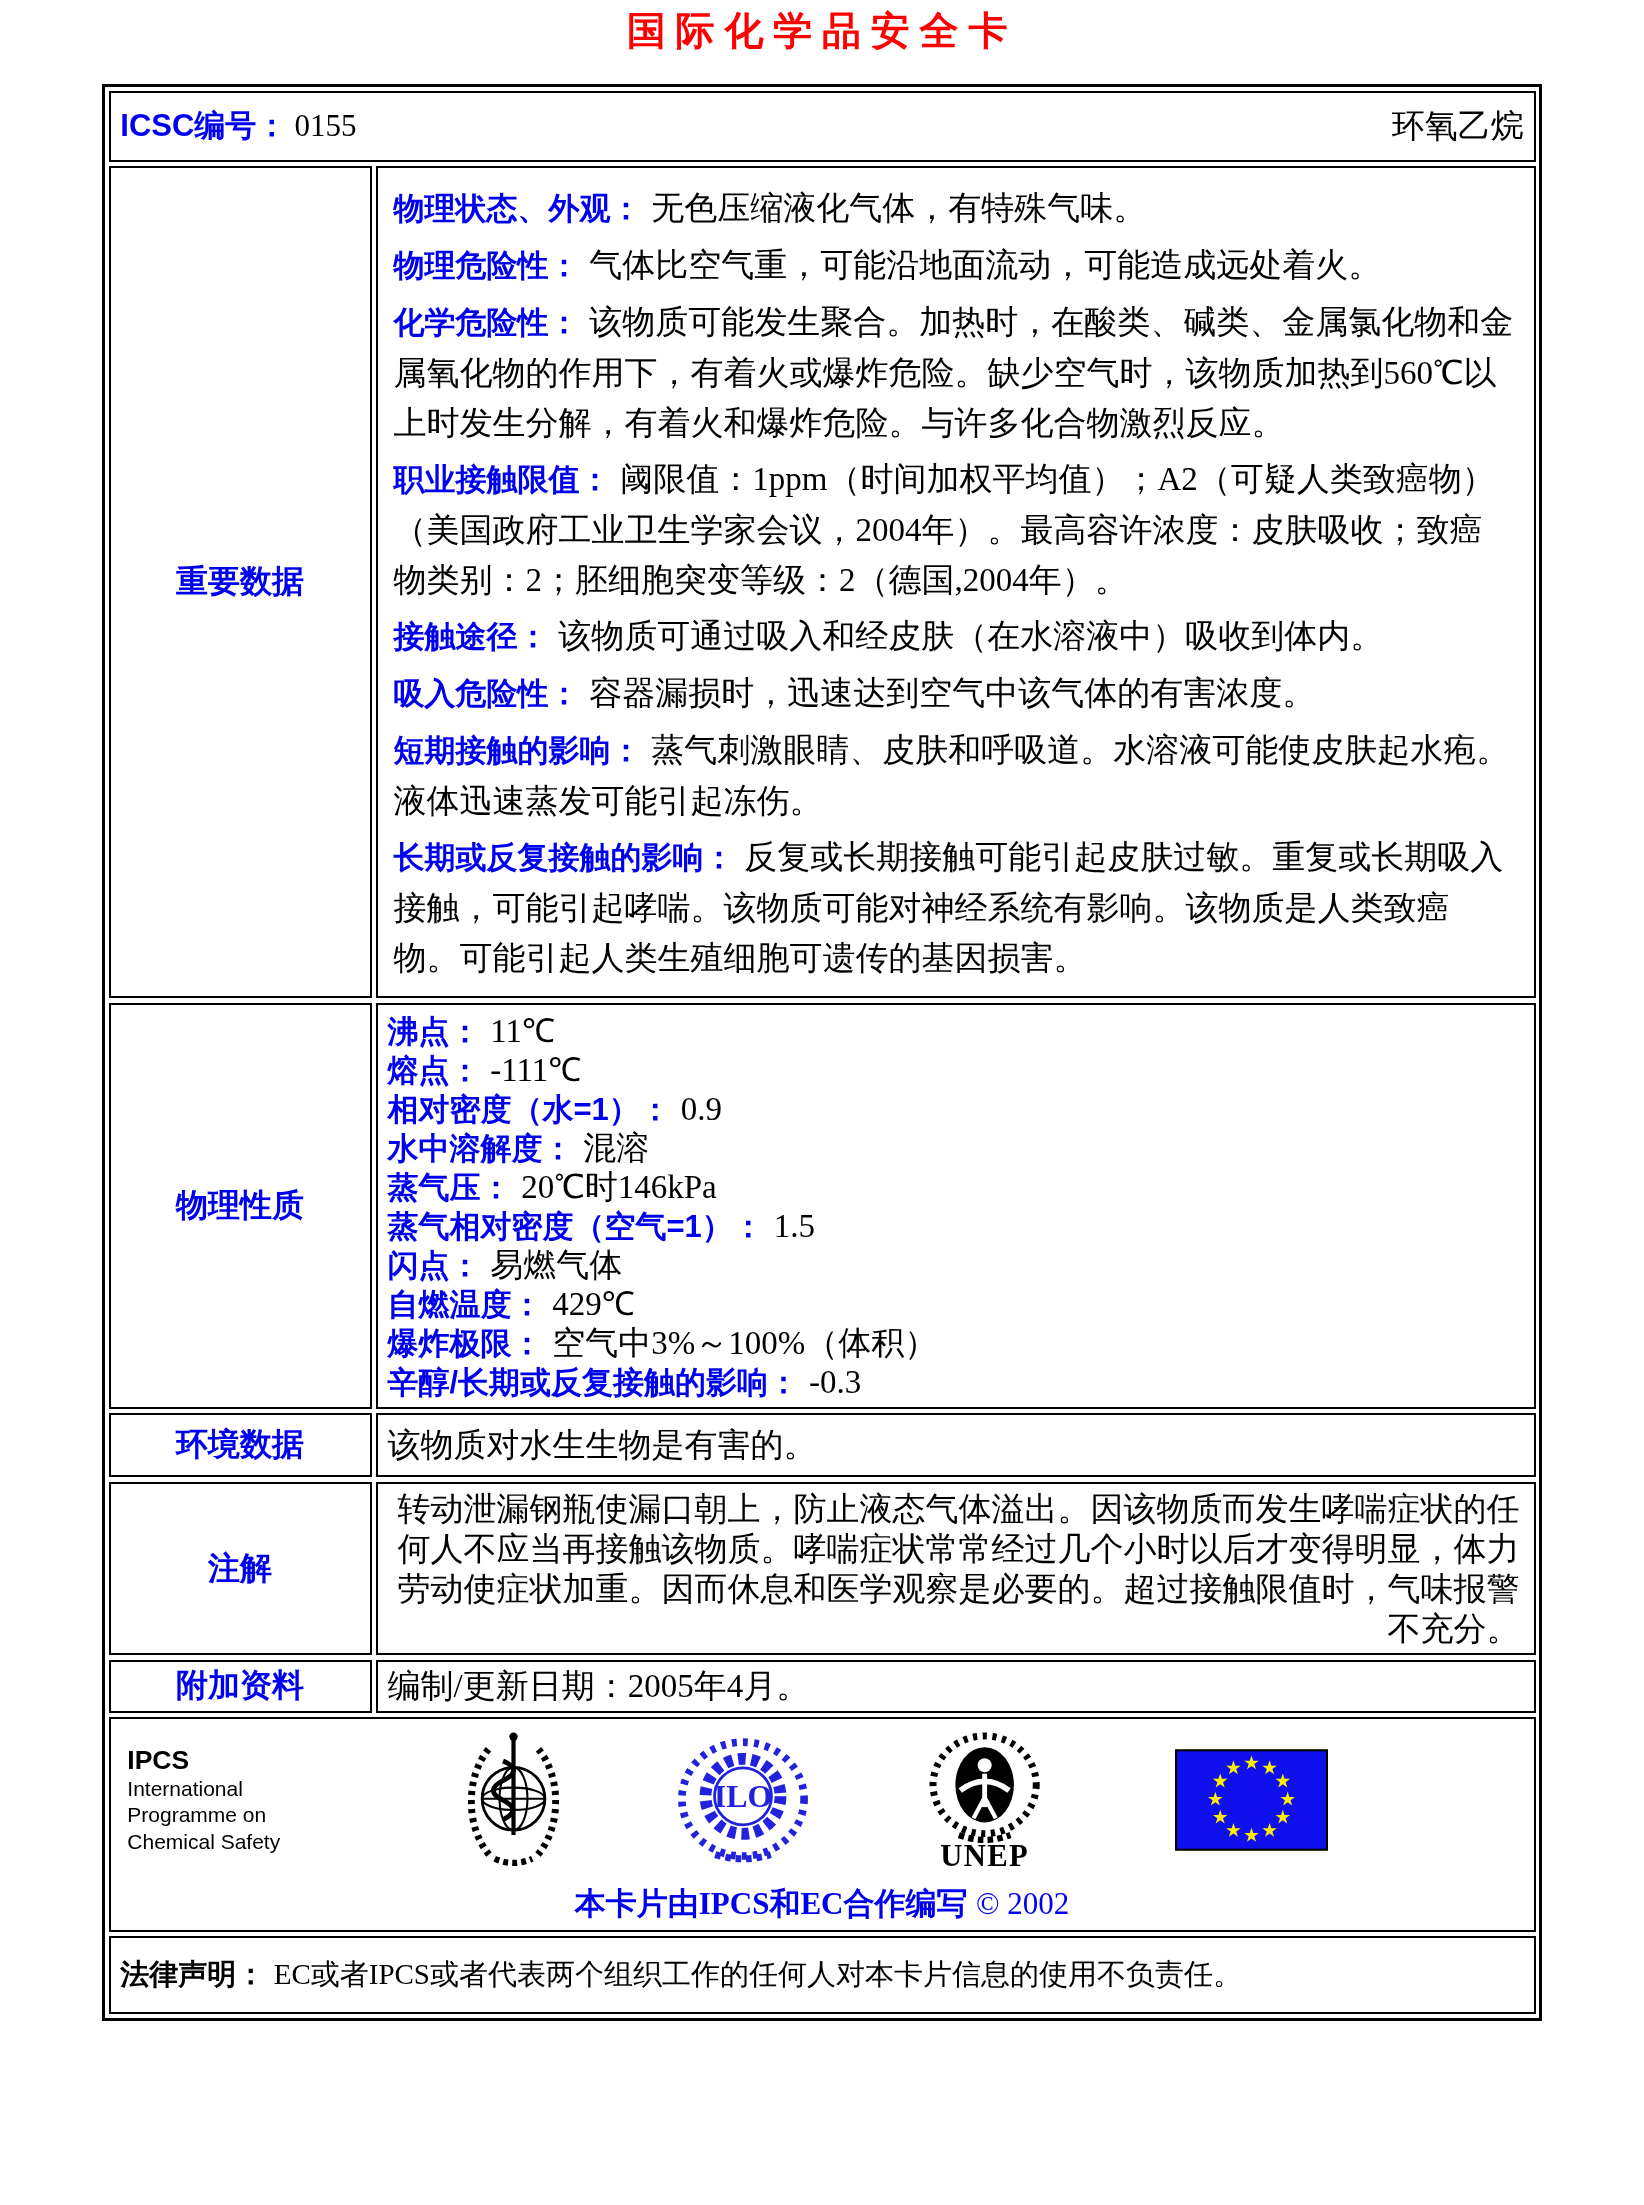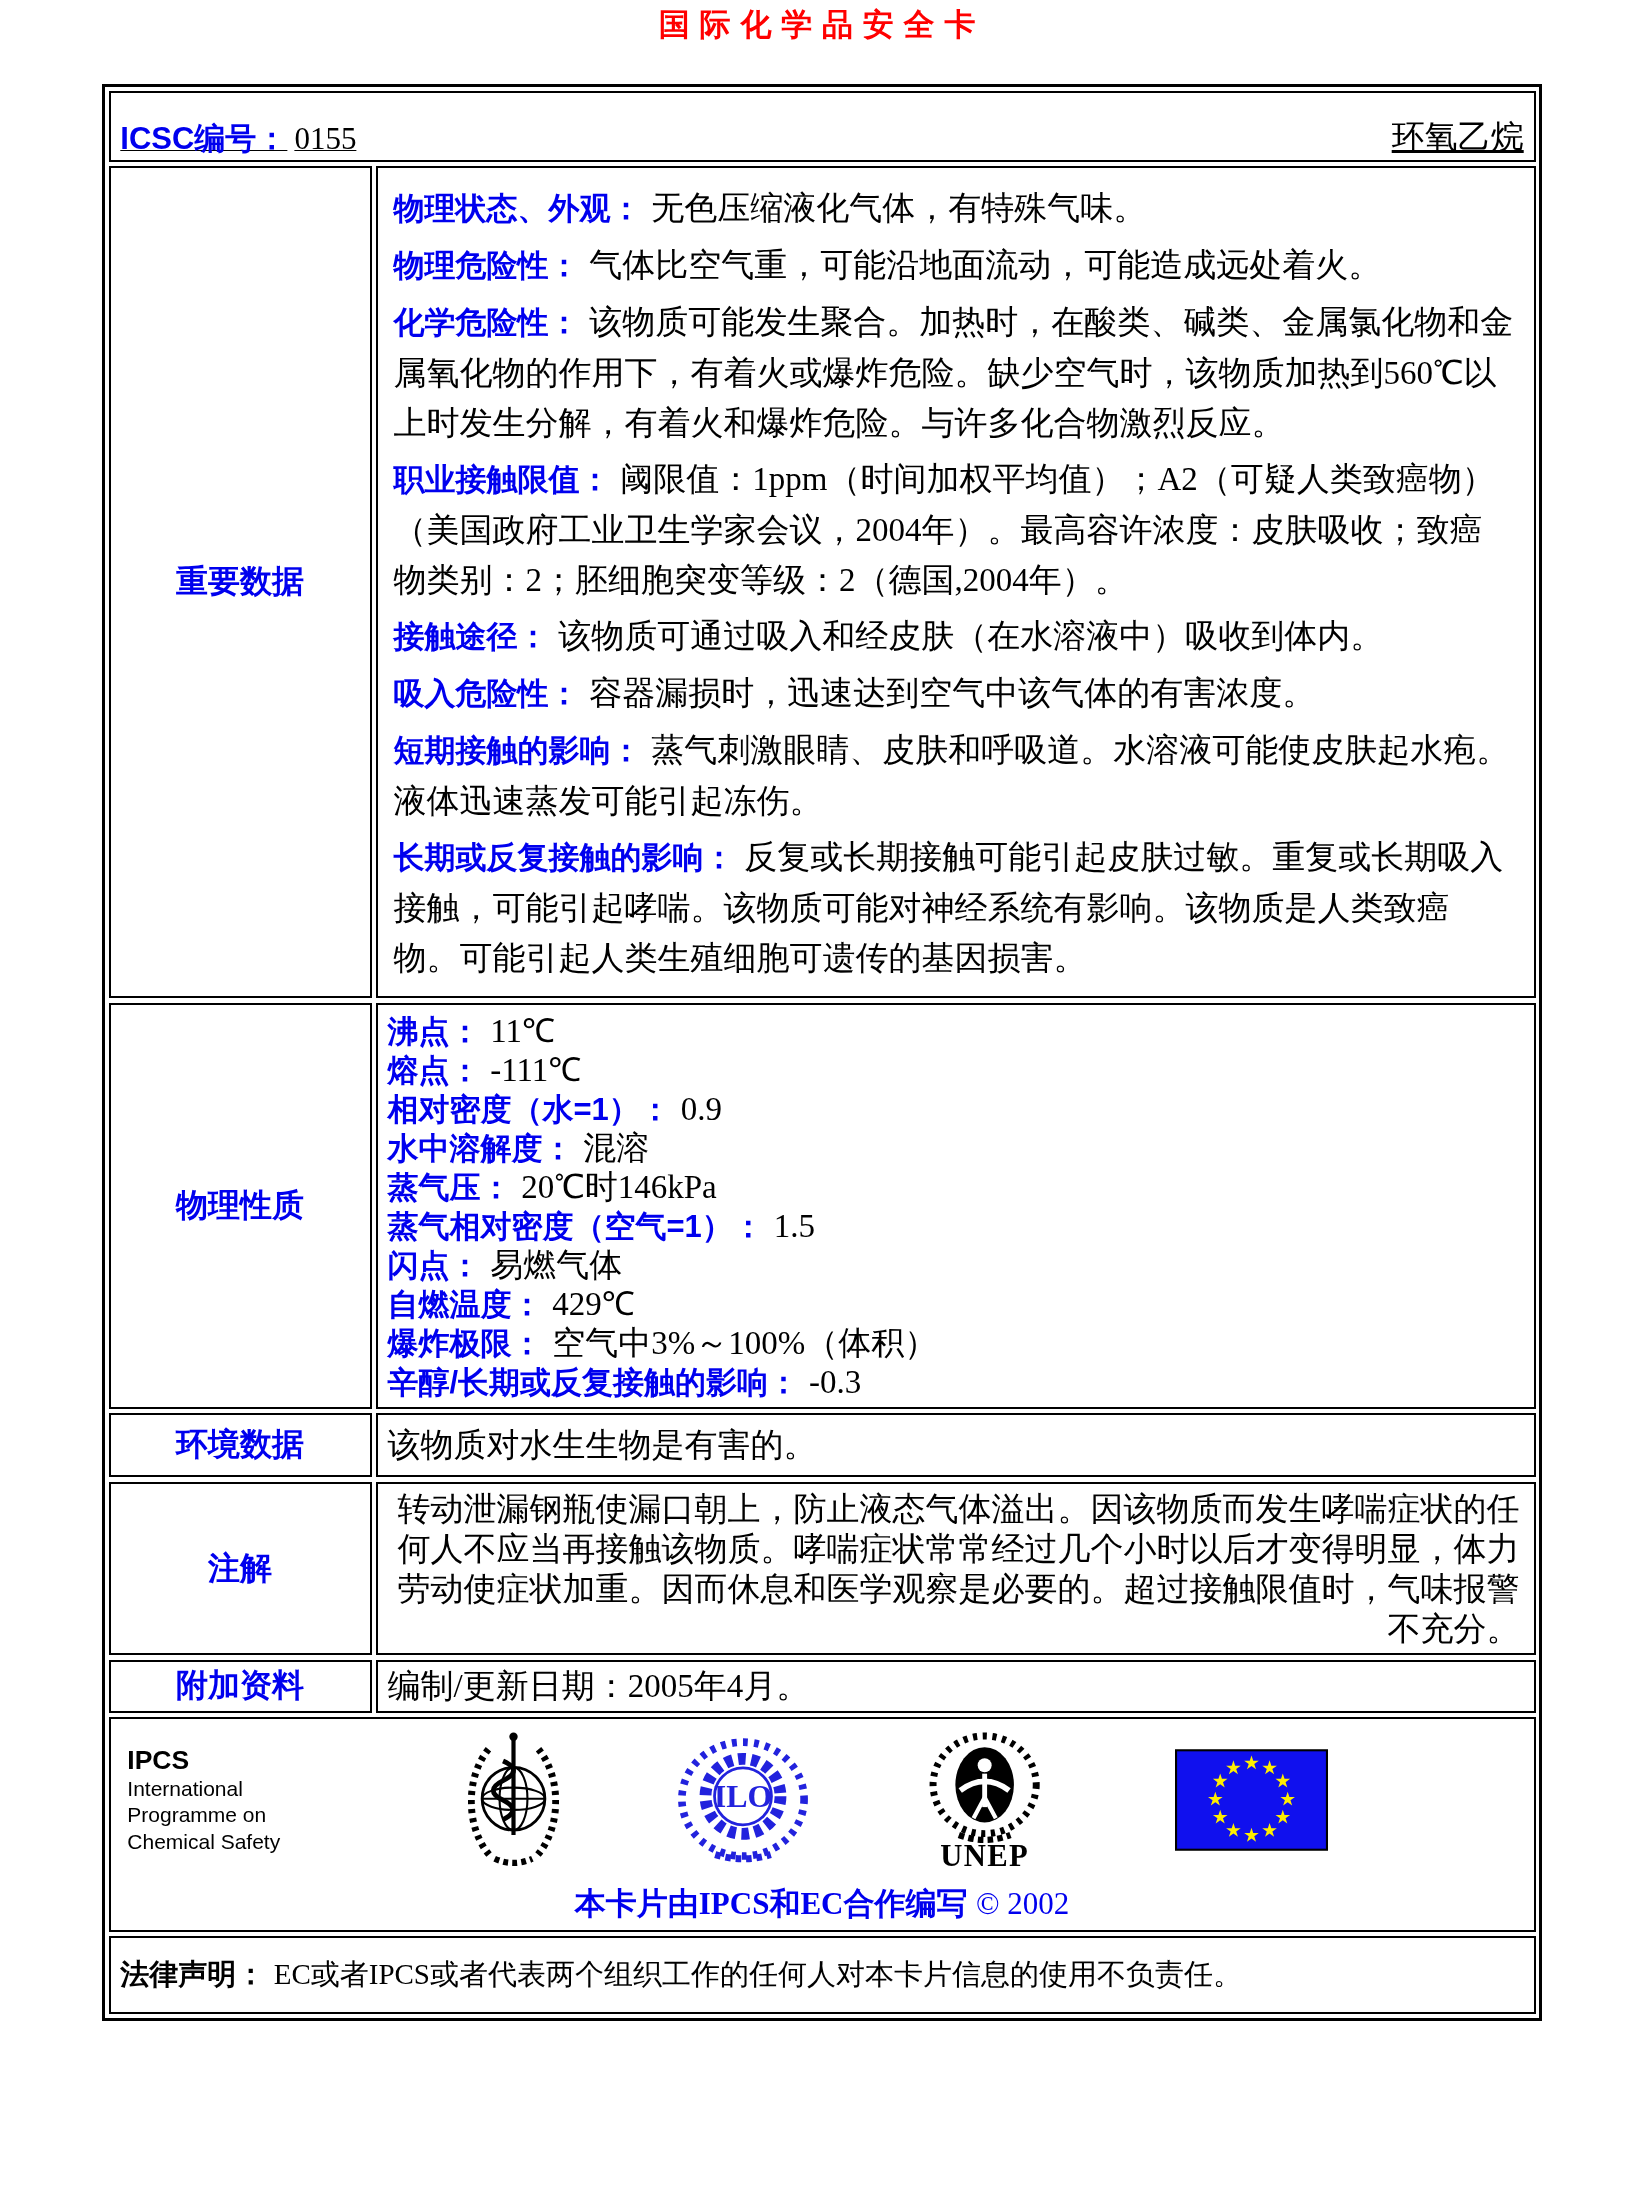--- a/index.html
+++ b/index.html
@@ -8,21 +8,21 @@
     width:1644px;height:2205px;
     background:#ffffff;
     font-family:"Liberation Serif", serif;
     color:#000;
     overflow:hidden;
   }
   .doc-title{
     width:100%;
     text-align:center;
     padding-top:4.2px;
-    font-size:31px;
+    font-size:39px;
     font-weight:bold;
     color:#ff0000;
     letter-spacing:9.8px;
     font-family:"Liberation Serif", serif;
   }
   .card{
     position:absolute;
     left:102px;top:84px;
     width:1440px;
     box-sizing:border-box;
@@ -44,23 +44,22 @@
     font-family:"Liberation Sans", sans-serif;
     font-weight:bold;
     font-size:32px;
     text-align:center;
   }
   .content-cell{flex:1;}
 
   
   .row-header{min-height:71px;}
   .header-cell{
-    flex:1;display:flex;align-items:flex-end;justify-content:space-between;
+    flex:1;display:flex;align-items:center;justify-content:space-between;
     padding:0 9.8px;
-    text-decoration:underline;
   }
   .icsc-label{
     color:#0000ee;font-family:"Liberation Sans",sans-serif;
     font-weight:bold;font-size:31px;
   }
   .icsc-number{font-size:31px;margin-left:7px;}
   .chem-name{font-size:33px;}
 
   
   .row-important{min-height:800px;}

